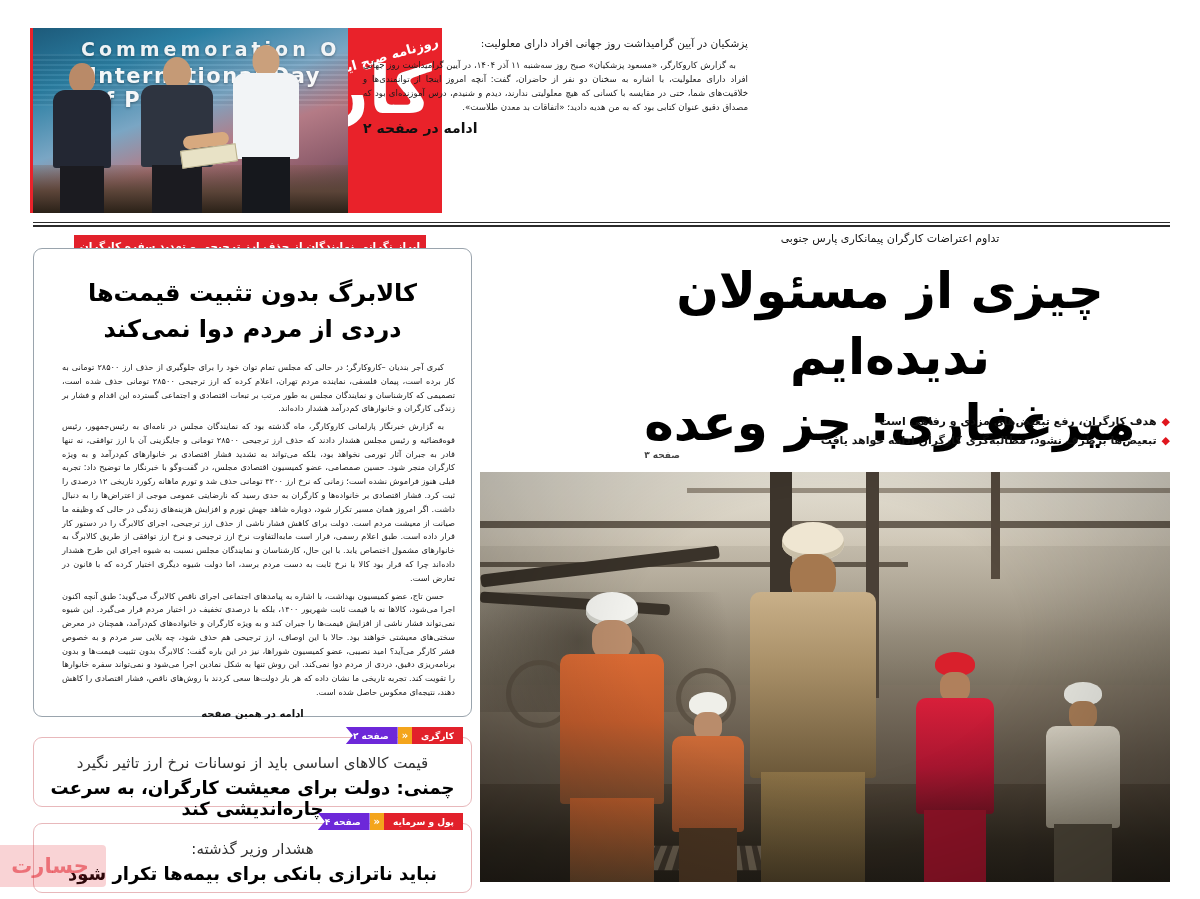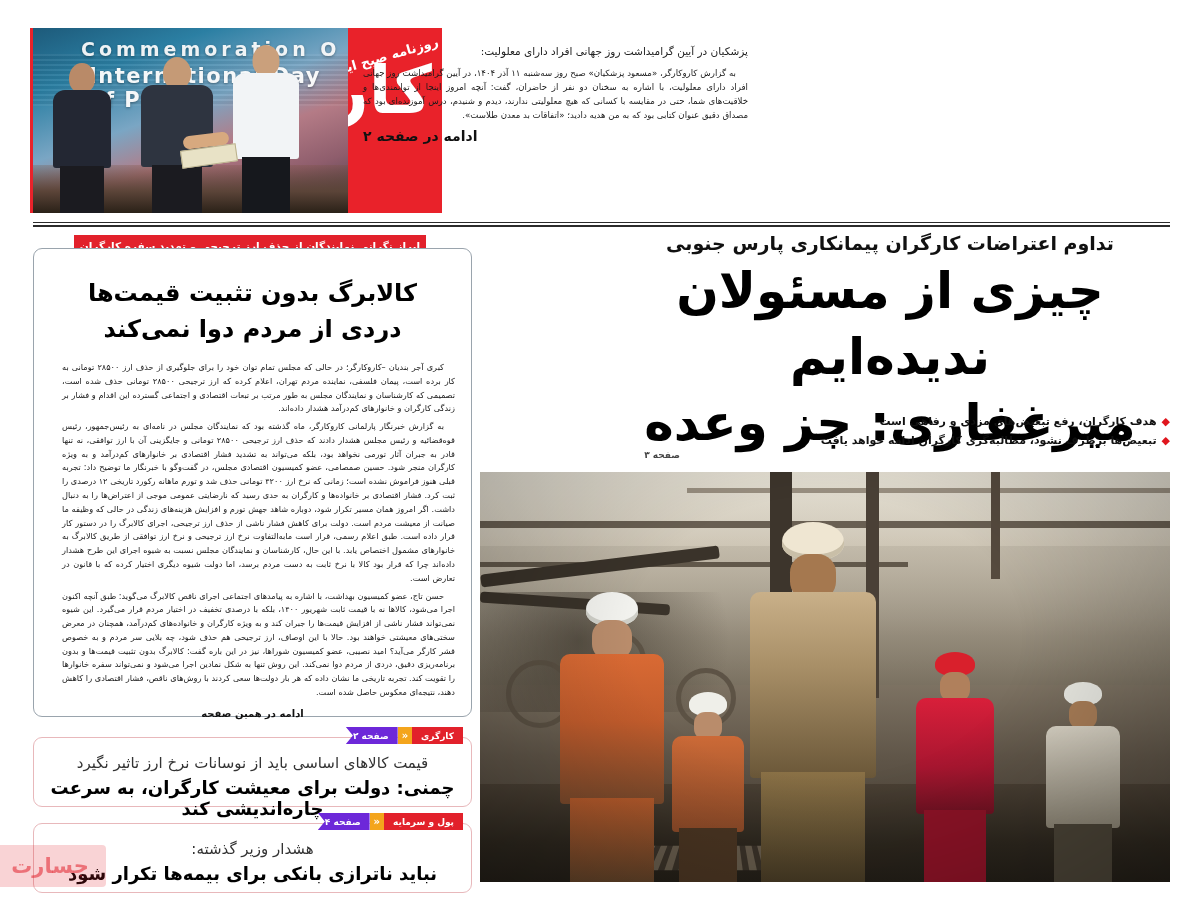--- a/index.html
+++ b/index.html
@@ -83,32 +83,32 @@
   .f3{left:196px;width:74px;height:168px;}
   .f3 .head{top:0px;width:27px;height:31px;background:#caa07c;}
   .f3 .body{top:28px;width:66px;height:86px;background:#f2f4f6;}
   .f3 .legs{top:112px;width:48px;height:58px;background:#16181d;}
   .handshake{position:absolute;left:150px;bottom:66px;width:46px;height:13px;
     background:#d7a97f;border-radius:7px;transform:rotate(-7deg);}
   .paper{position:absolute;left:148px;bottom:48px;width:54px;height:16px;
     background:#e8e2c6;transform:rotate(-8deg);border:1px solid #b9b08c;}
 
   
-  .lead{position:absolute;left:363px;top:44px;width:385px;height:190px;}
+  .lead{position:absolute;left:363px;top:36px;width:385px;height:190px;}
   .lead-kicker{font-size:10.5px;line-height:1.5;color:#222;text-align:right;font-weight:400;}
   .lead-head{font-size:17.5px;font-weight:900;color:#000;line-height:1.45;margin-top:3px;text-align:right;}
   .lead-body{font-size:8.6px;line-height:1.62;color:#1a1a1a;text-align:justify;margin-top:7px;}
   .lead-body p{margin:0 0 6px 0;text-indent:12px;}
   .lead-cont{font-size:14px;font-weight:700;text-align:left;margin-top:2px;}
   .hr-thin{position:absolute;left:33px;top:222px;width:1137px;height:1px;background:#2b2b2b;}
   .hr-thin2{position:absolute;left:33px;top:225px;width:1137px;height:2px;background:#2b2b2b;}
 
   
   .main-kicker{position:absolute;right:30px;top:232px;width:560px;
-    text-align:center;font-size:19px;font-weight:700;color:#111;}
+    text-align:center;font-size:11px;font-weight:400;color:#111;}
   .main-head{position:absolute;right:30px;top:258px;width:560px;
     text-align:center;font-size:50px;font-weight:900;line-height:1.32;
     color:#000;letter-spacing:-1px;}
   .main-bullets{position:absolute;right:30px;top:412px;width:560px;text-align:right;}
   .mb-row{display:flex;flex-direction:row;align-items:center;justify-content:flex-start;
     gap:5px;font-size:11px;font-weight:700;color:#111;line-height:1.75;direction:rtl;}
   .mb-dot{color:#e0161e;font-size:11px;line-height:1;}
   .page-ref{position:absolute;right:520px;top:450px;font-size:9px;color:#444;font-weight:700;}
 
   

